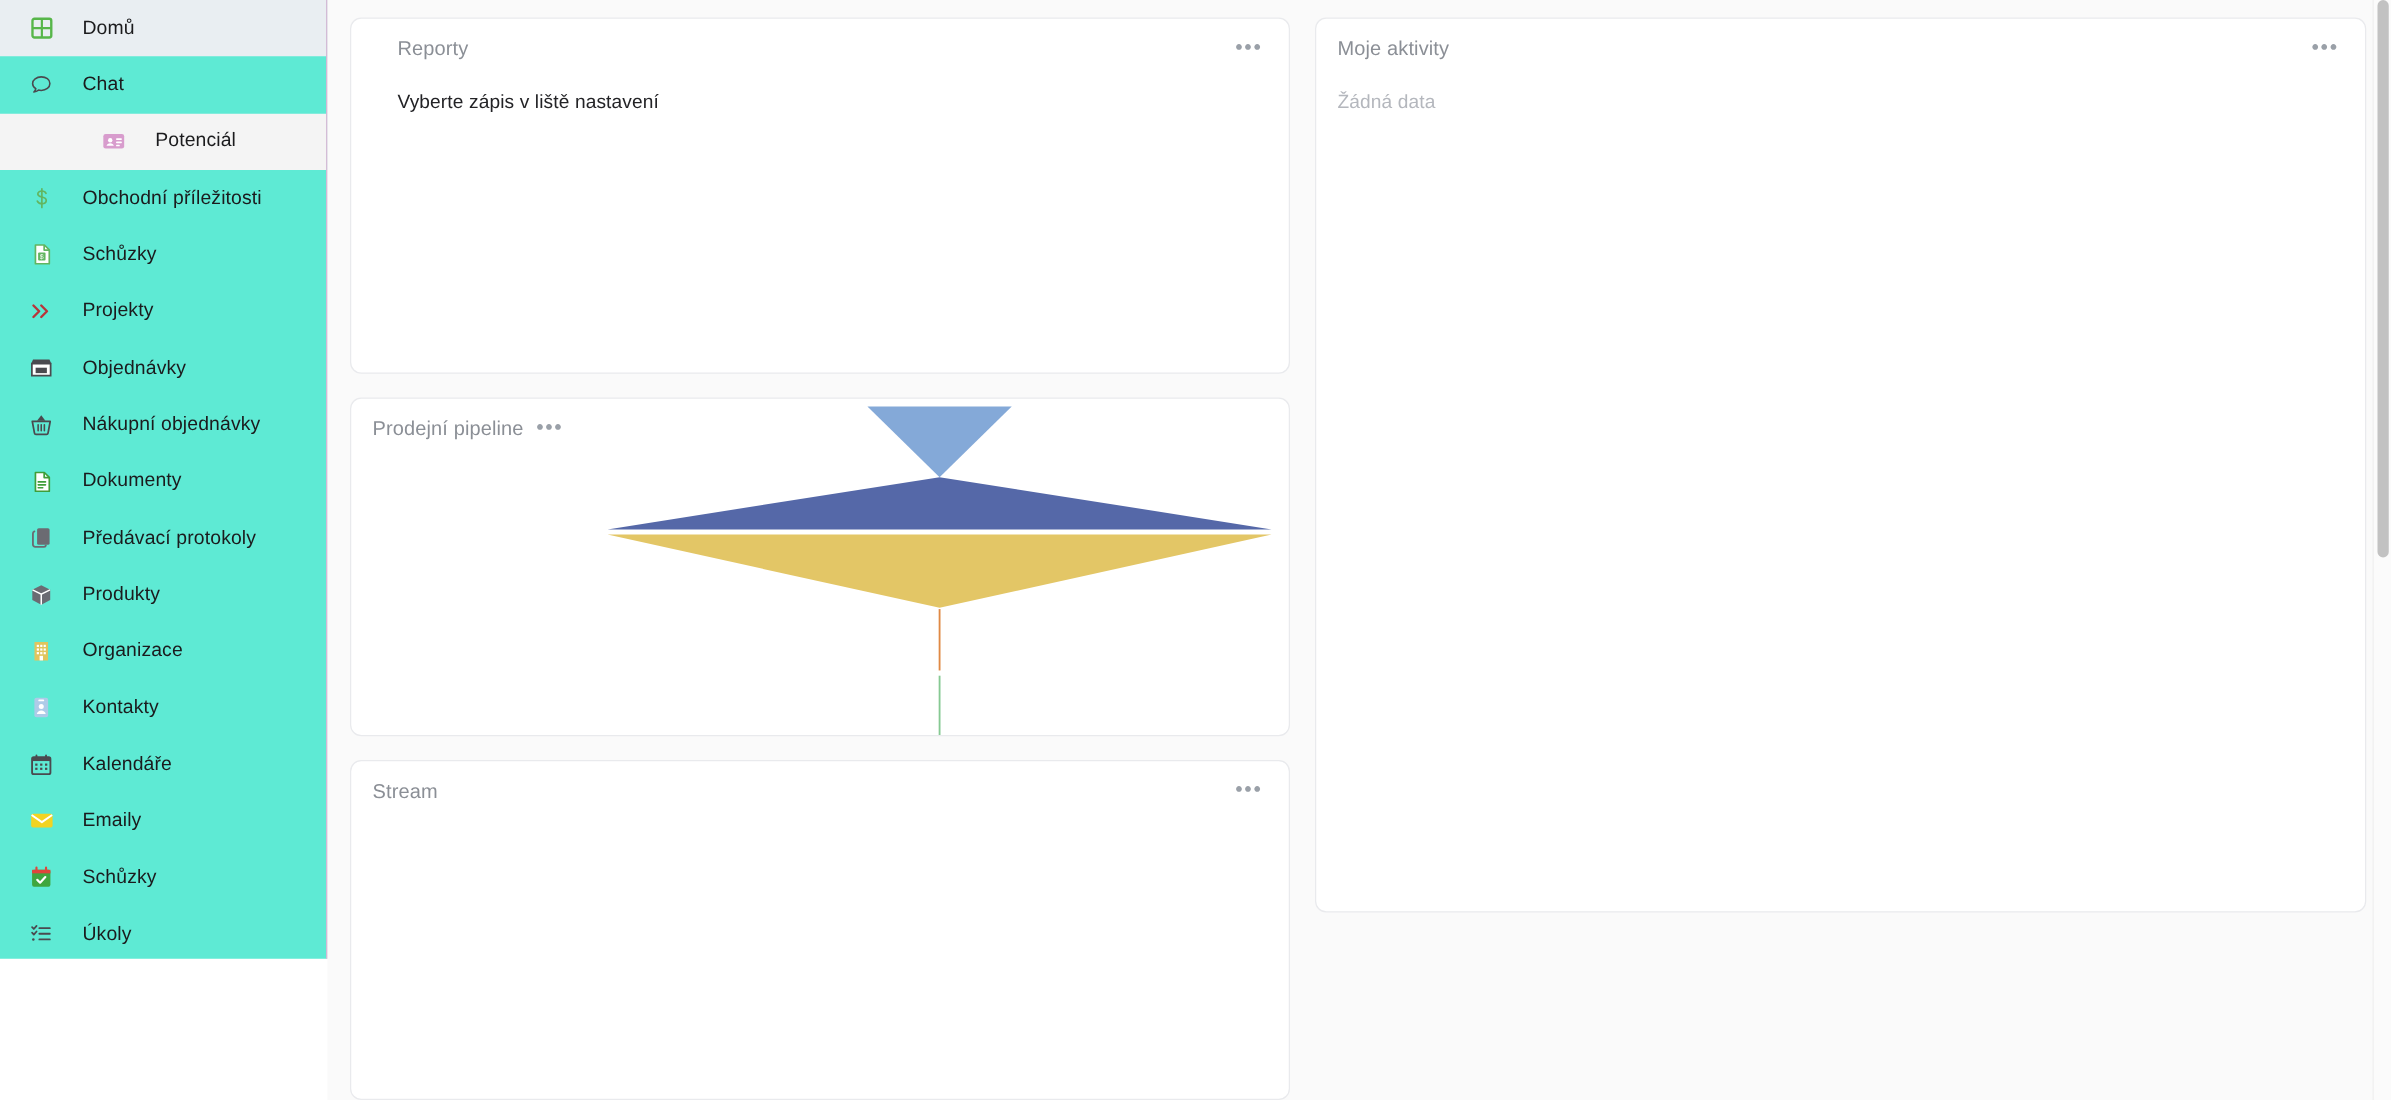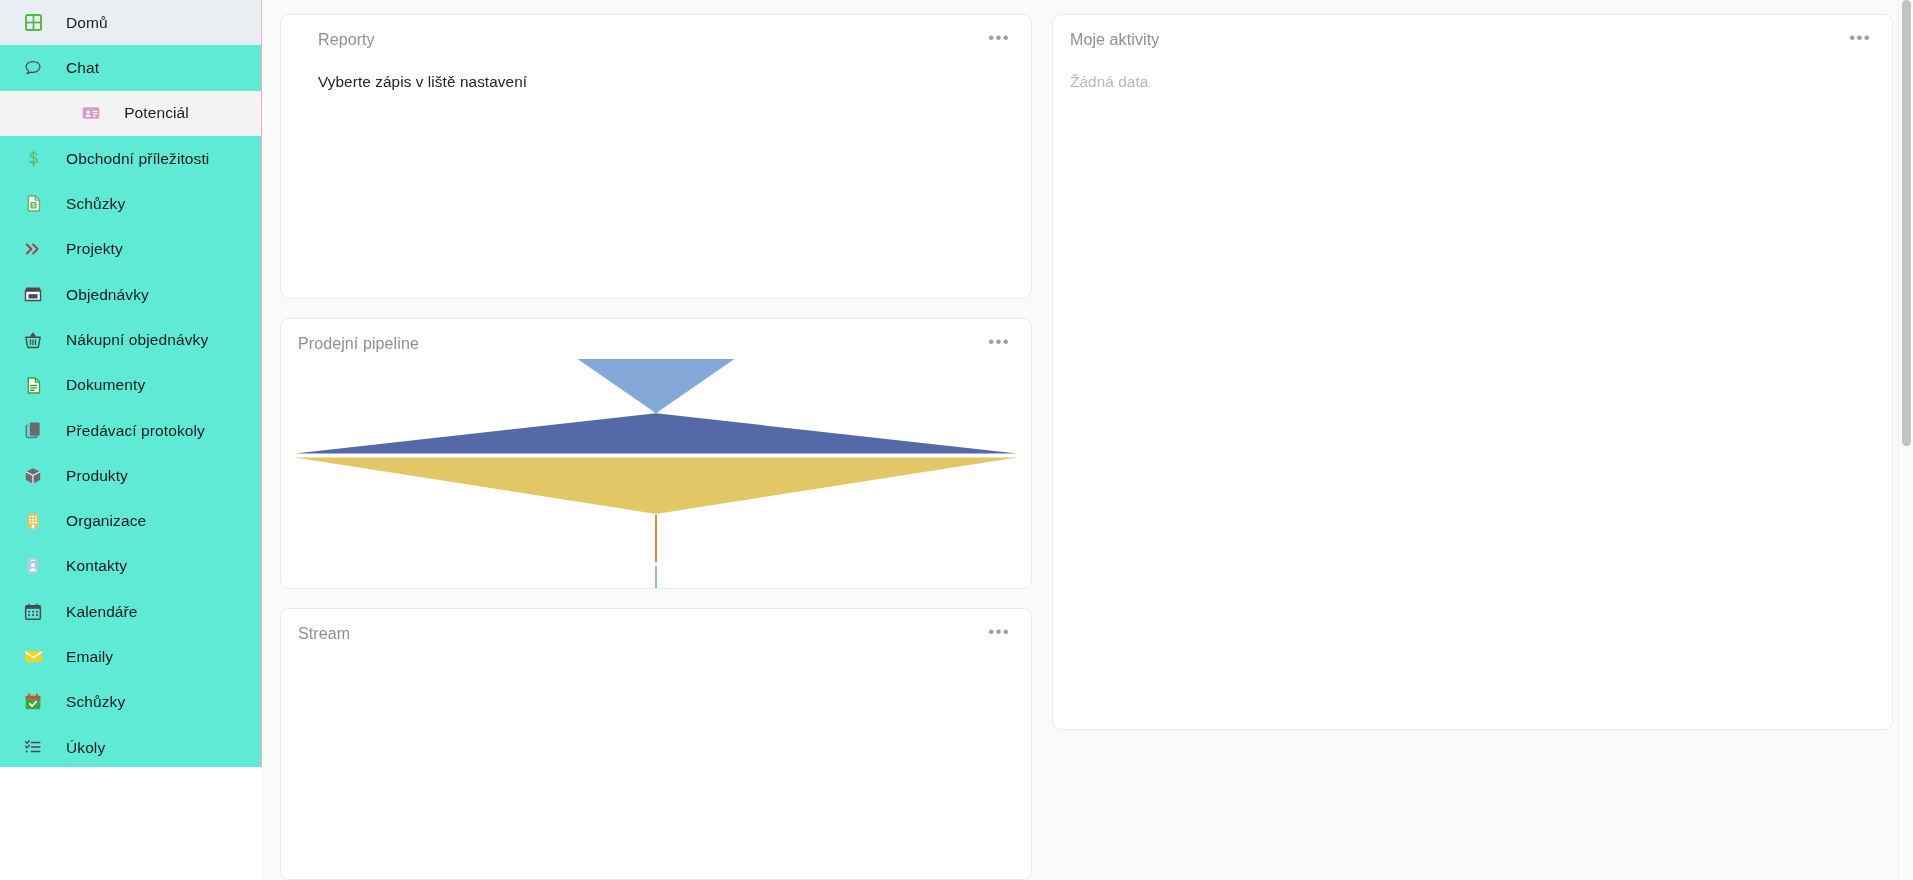--- a/index.html
+++ b/index.html
@@ -104,21 +104,21 @@
   .panel-body { padding: 0 17px; }
 
   .panel-reporty { height: 411px; padding-left: 20px; }
   .reporty-msg {
     margin-top: 24px;
     font-size: 15.3px;
     color: #232326;
     letter-spacing: .1px;
   }
 
-  .panel-pipeline { height: 392px; display: flex; flex-direction: column; }
+  .panel-pipeline { height: 392px; display: flex; flex-direction: row; }
   .funnel-wrap { flex: 1; position: relative; padding: 0 14px; }
   .funnel-svg { width: 100%; height: 100%; display: block; }
 
   .panel-stream { height: 392px; }
   .panel-aktivity { height: 716px; }
   .empty-msg {
     margin-top: 24px;
     font-size: 15.3px;
     color: #b4b7bd;
     letter-spacing: .1px;

